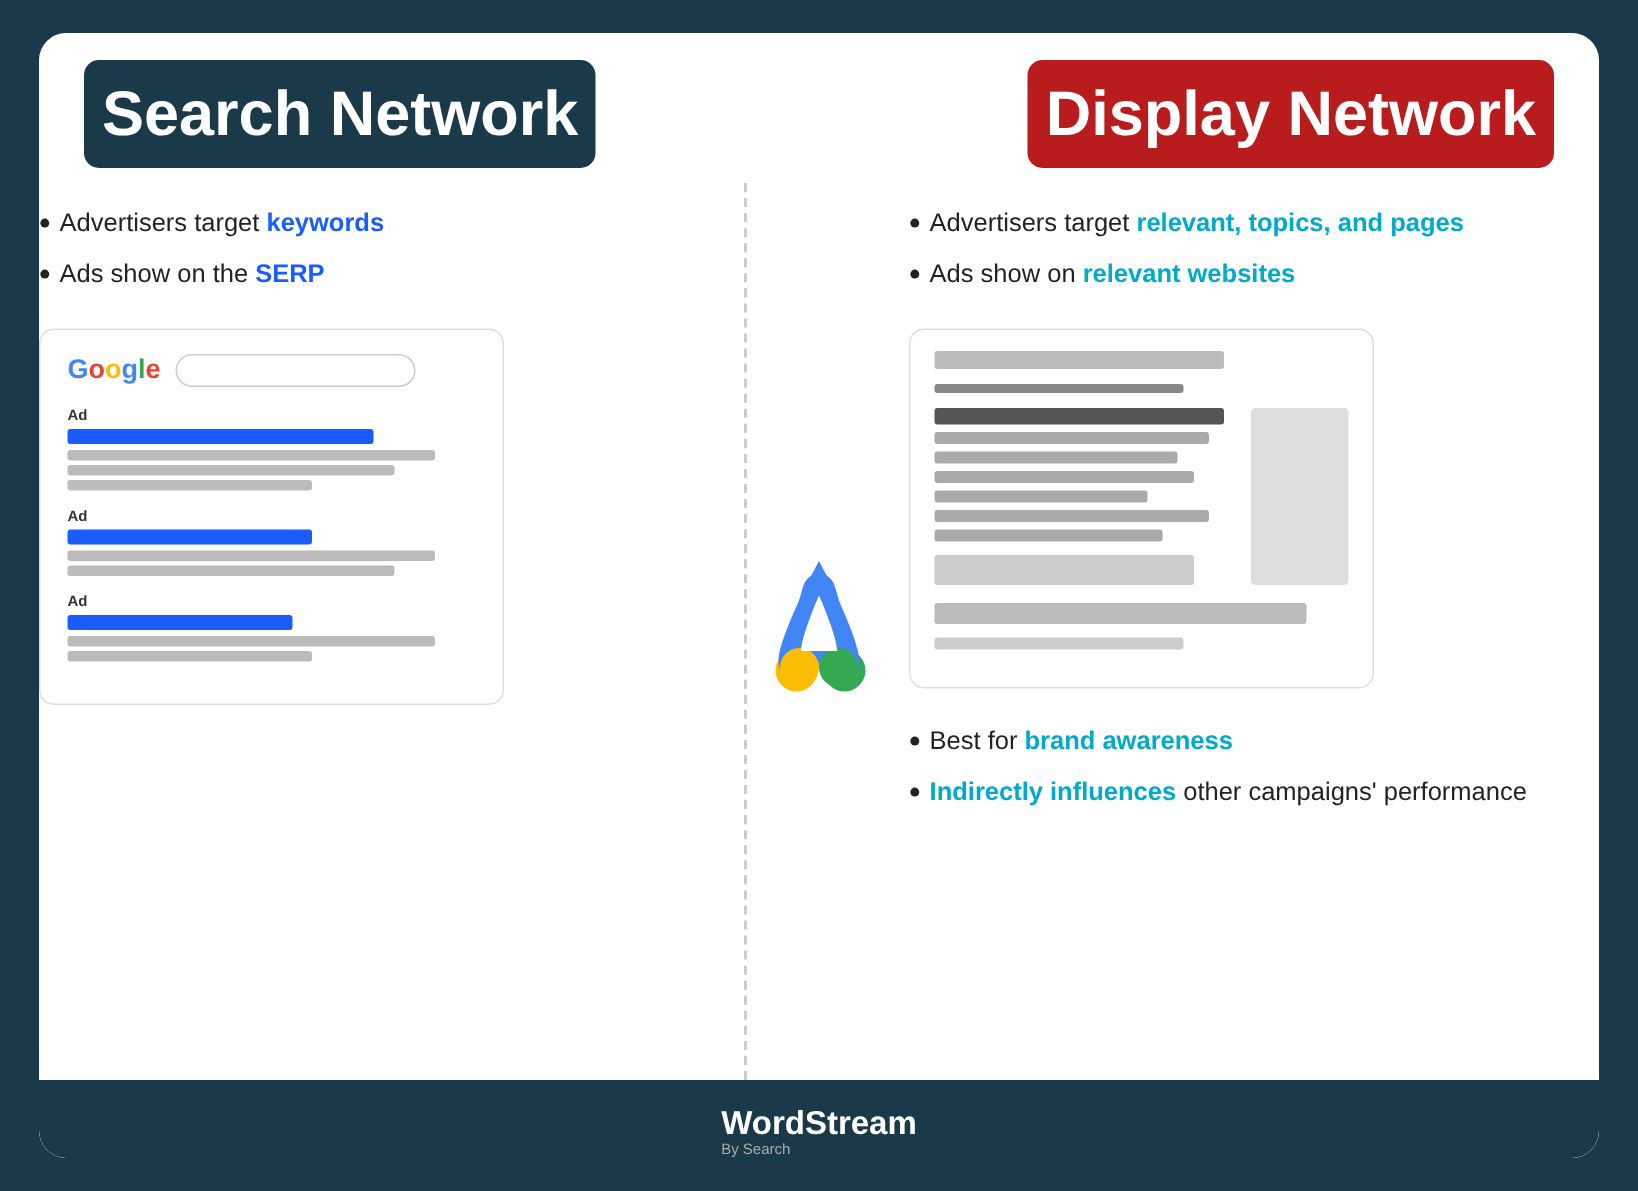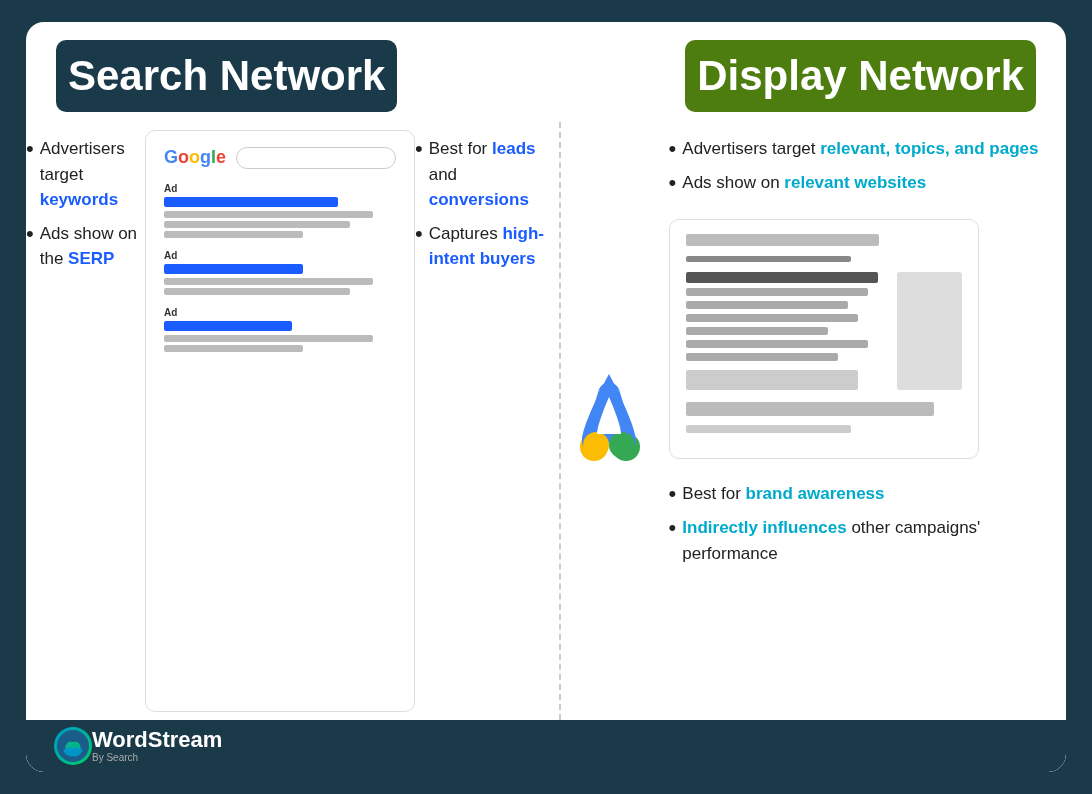--- a/index.html
+++ b/index.html
@@ -32,33 +32,33 @@
     .header-box {
       border-radius: 10px;
       padding: 12px 12px;
       display: inline-block;
     }
     .header-box.search {
       background: #1a3a4a;
       margin-right: auto;
     }
     .header-box.display {
-      background: #4d7c0f;
+      background: #b91c1c;
       margin-left: auto;
     }
     .header-box h1 {
       color: white;
       font-size: 42px;
       font-weight: 900;
       white-space: nowrap;
     }
     .left-col {
       flex: 1;
       display: flex;
-      flex-direction: row;
+      flex-direction: column;
       padding-right: 10px;
     }
     .right-col {
       flex: 1;
       display: flex;
       flex-direction: column;
       padding-left: 10px;
     }
     .divider-col {
       width: 2px;
@@ -195,23 +195,25 @@
       background: #ddd;
       border-radius: 3px;
       min-height: 100px;
     }
     
     .card-footer {
       background: #1a3a4a;
       height: 52px;
       display: flex;
       align-items: center;
+      justify-content: flex-end;
       padding: 0 28px;
       border-radius: 0 0 18px 18px;
-      gap: 0;
+      gap: 22px;
+      flex-direction: column;
     }
     .wordstream-logo {
       display: flex;
       flex-direction: column;
       align-items: flex-start;
     }
     .wordstream-name {
       color: white;
       font-size: 22px;
       font-weight: 900;
@@ -290,28 +292,20 @@
         </div>
 
         <div class="ad-block">
           <div class="ad-label">Ad</div>
           <div class="ad-blue-bar" style="width:55%"></div>
           <div class="ad-gray-bar long"></div>
           <div class="ad-gray-bar short"></div>
         </div>
       </div>
 
-      <ul class="bullet-list">
-        <li>
-          <span>Best for <strong class="highlight-blue">leads</strong> and <strong class="highlight-blue">conversions</strong></span>
-        </li>
-        <li>
-          <span>Captures <strong class="highlight-blue">high-intent buyers</strong></span>
-        </li>
-      </ul>
     </div>
 
     <div class="divider-col" style="position:relative; width:100px; display:flex; align-items:center; justify-content:center;">
       <div class="divider-line"></div>
 
       <div style="z-index:10; position:relative;">
         <svg width="90" height="100" viewBox="0 0 90 100" xmlns="http://www.w3.org/2000/svg">
 
           <path d="M45 10 C25 10, 8 28, 8 50 C8 72, 20 82, 30 82 C38 82, 44 76, 44 68 L44 48 L62 48 L62 68 C62 76, 68 82, 76 82 C86 82, 90 72, 90 60 L90 10 Z" fill="none"></path>
 

